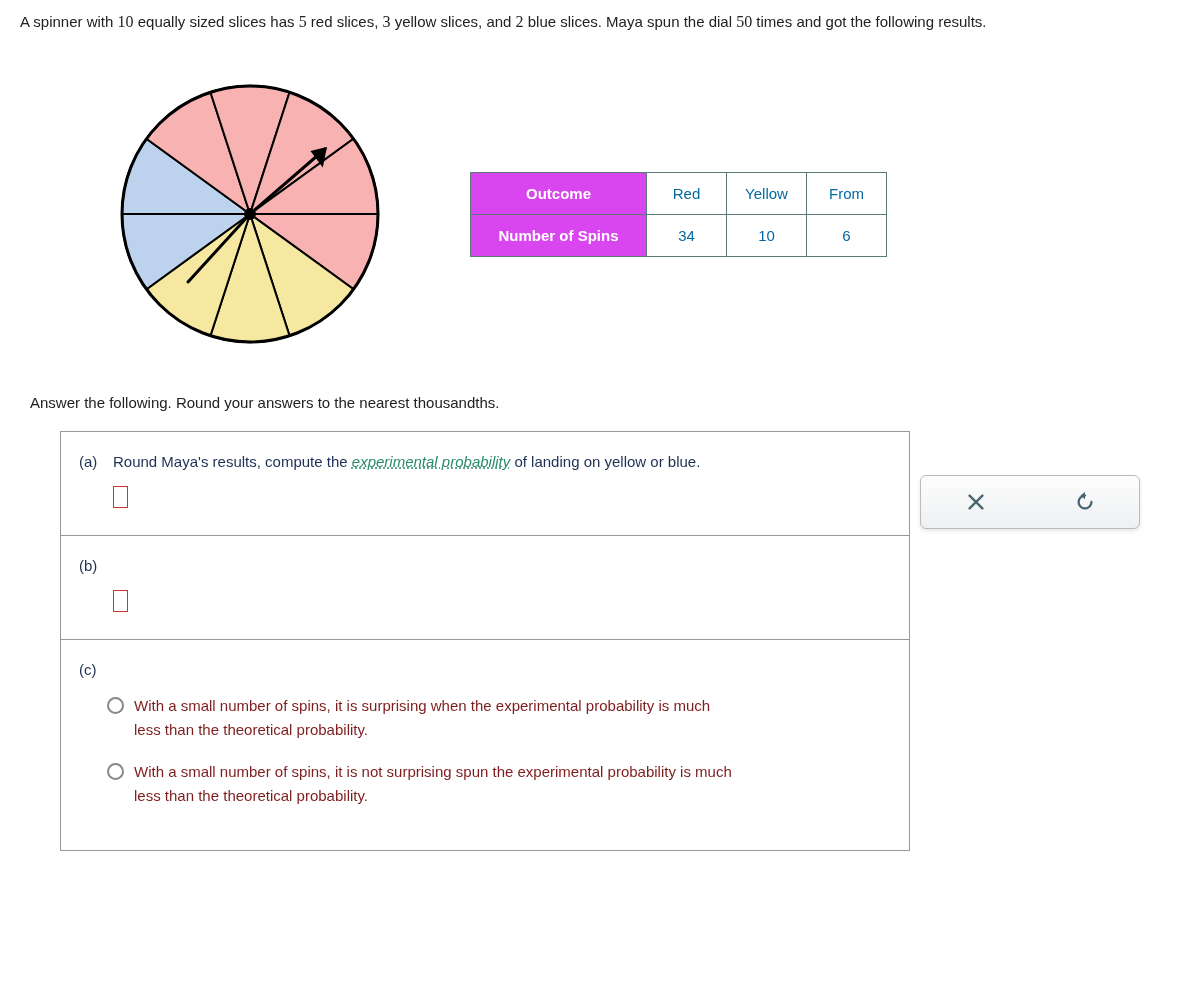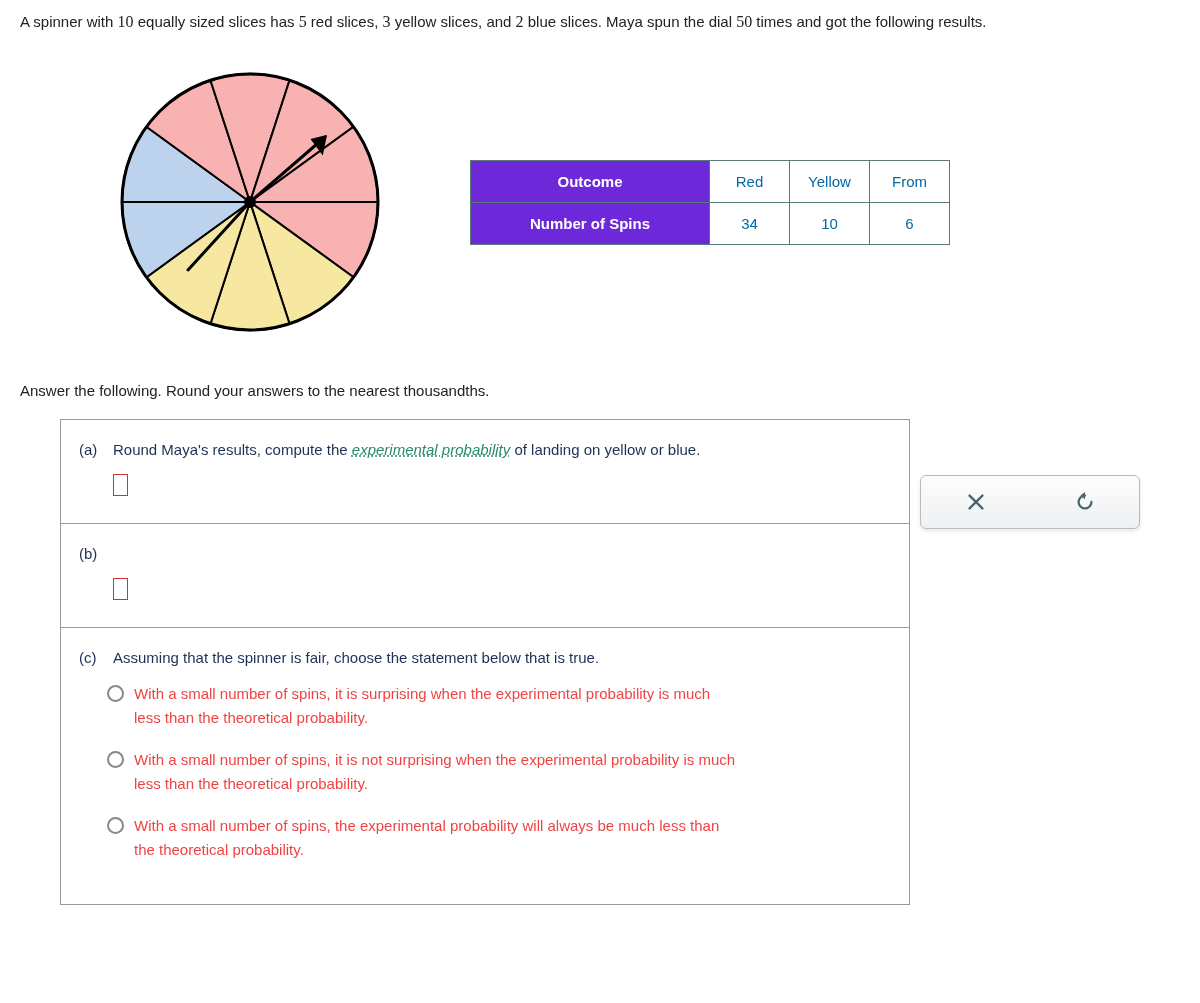--- a/index.html
+++ b/index.html
@@ -4,56 +4,56 @@
   <style>
     * { box-sizing: border-box; margin: 0; padding: 0; }
     body {
       font-family: Verdana, Geneva, sans-serif;
       font-size: 15px;
       color: #333;
       padding: 10px 20px;
       width: 1200px;
       background: #fff;
     }
-    .problem-text { line-height: 1.5; margin-bottom: 28px; color: #222; }
+    .problem-text { line-height: 1.5; margin-bottom: 40px; color: #222; }
     .num { font-family: Georgia, serif; font-size: 16px; }
     .top-section { display: flex; align-items: center; gap: 60px; margin: 20px 0 40px 90px; }
     .spinner-wrap { position: relative; width: 280px; height: 280px; }
     .spinner-circle { width: 280px; height: 280px; }
     .results-table { border-collapse: collapse; margin-left: 20px; }
     .results-table td, .results-table th {
       border: 1px solid #5a7a7a;
       padding: 12px 18px;
       text-align: center;
       font-size: 15px;
     }
     .results-table .hdr {
-      background: #6d28d9;
+      background: #d946ef;
       color: #fff;
       font-weight: bold;
-      width: 239px;
+      width: 176px;
       text-align: center;
     }
     .results-table .val { width: 80px; color: #0369a1; }
-    .instruction { margin: 30px 0 20px 0; color: #222;}
+    .instruction { margin: 30px 0 20px 10px; color: #222;}
     .answer-box { border: 1px solid #999; width: 850px; margin-left: 40px; }
     .part { border-bottom: 1px solid #999; padding: 18px 18px 24px 18px; }
     .part:last-child { border-bottom: none; }
     .part-label { display: flex; align-items: baseline; gap: 8px; line-height: 1.6; flex-wrap: wrap; color:#1d3055;}
     .part-letter { min-width: 26px; }
     .link { color: #2a8a6e; text-decoration: underline dotted; cursor: pointer; font-style: italic; }
     .input-placeholder {
       display: inline-block;
       width: 15px; height: 22px;
       border: 1px solid #c33;
       margin: 12px 0 0 34px;
       background: #fff;
     }
     .radio-group { margin-top: 12px; }
-    .radio-item { display: flex; align-items: flex-start; gap: 10px; margin: 10px 0 18px 28px; line-height: 1.6; color:#ef4444;}
+    .radio-item { display: flex; align-items: flex-start; gap: 10px; margin: 10px 0 18px 28px; line-height: 1.6; color:#7f1d1d;}
     .radio-circle {
       width: 17px; height: 17px; border: 2px solid #888; border-radius: 50%;
       flex-shrink: 0; margin-top: 3px; background:#fff;
     }
     .radio-text { max-width: 720px; }
     .italic { }
     .toolbar {
       position: absolute; right: 60px; top: 475px;
       width: 220px; height: 54px;
       background: linear-gradient(#fdfdfd, #eef0f2);
@@ -131,47 +131,39 @@
   <div class="part">
     <div class="part-label">
       <span class="part-letter">(b)</span>
     </div>
     <div class="input-placeholder"></div>
   </div>
 
   <div class="part">
     <div class="part-label">
       <span class="part-letter">(c)</span>
-      <span>Assuming that the spinner is fair, choose the statement below that is true.</span>
     </div>
     <div class="radio-group">
 
       <div class="radio-item">
         <div class="radio-circle"></div>
         <div class="radio-text">
           <span>With a small number of spins, it is surprising when the experimental probability is much</span><br>
           <span>less than the theoretical probability.</span>
         </div>
       </div>
 
       <div class="radio-item">
         <div class="radio-circle"></div>
         <div class="radio-text">
-          <span>With a small number of spins, it is </span><span class="italic">not</span><span> surprising when the experimental probability is much</span><br>
+          <span>With a small number of spins, it is </span><span class="italic">not</span><span> surprising spun the experimental probability is much</span><br>
           <span>less than the theoretical probability.</span>
         </div>
       </div>
 
-      <div class="radio-item">
-        <div class="radio-circle"></div>
-        <div class="radio-text">
-          <span>With a small number of spins, the experimental probability will always be much less than</span><br>
-          <span>the theoretical probability.</span>
-        </div>
-      </div>
 
     </div>
   </div>
 </div>
 
 <div class="toolbar">
   <div class="tool-btn">
     <svg width="22" height="22" viewBox="0 0 24 24">
       <line x1="5" y1="5" x2="19" y2="19" stroke="#4a6470" stroke-width="2.5" stroke-linecap="round"></line>
       <line x1="19" y1="5" x2="5" y2="19" stroke="#4a6470" stroke-width="2.5" stroke-linecap="round"></line>

